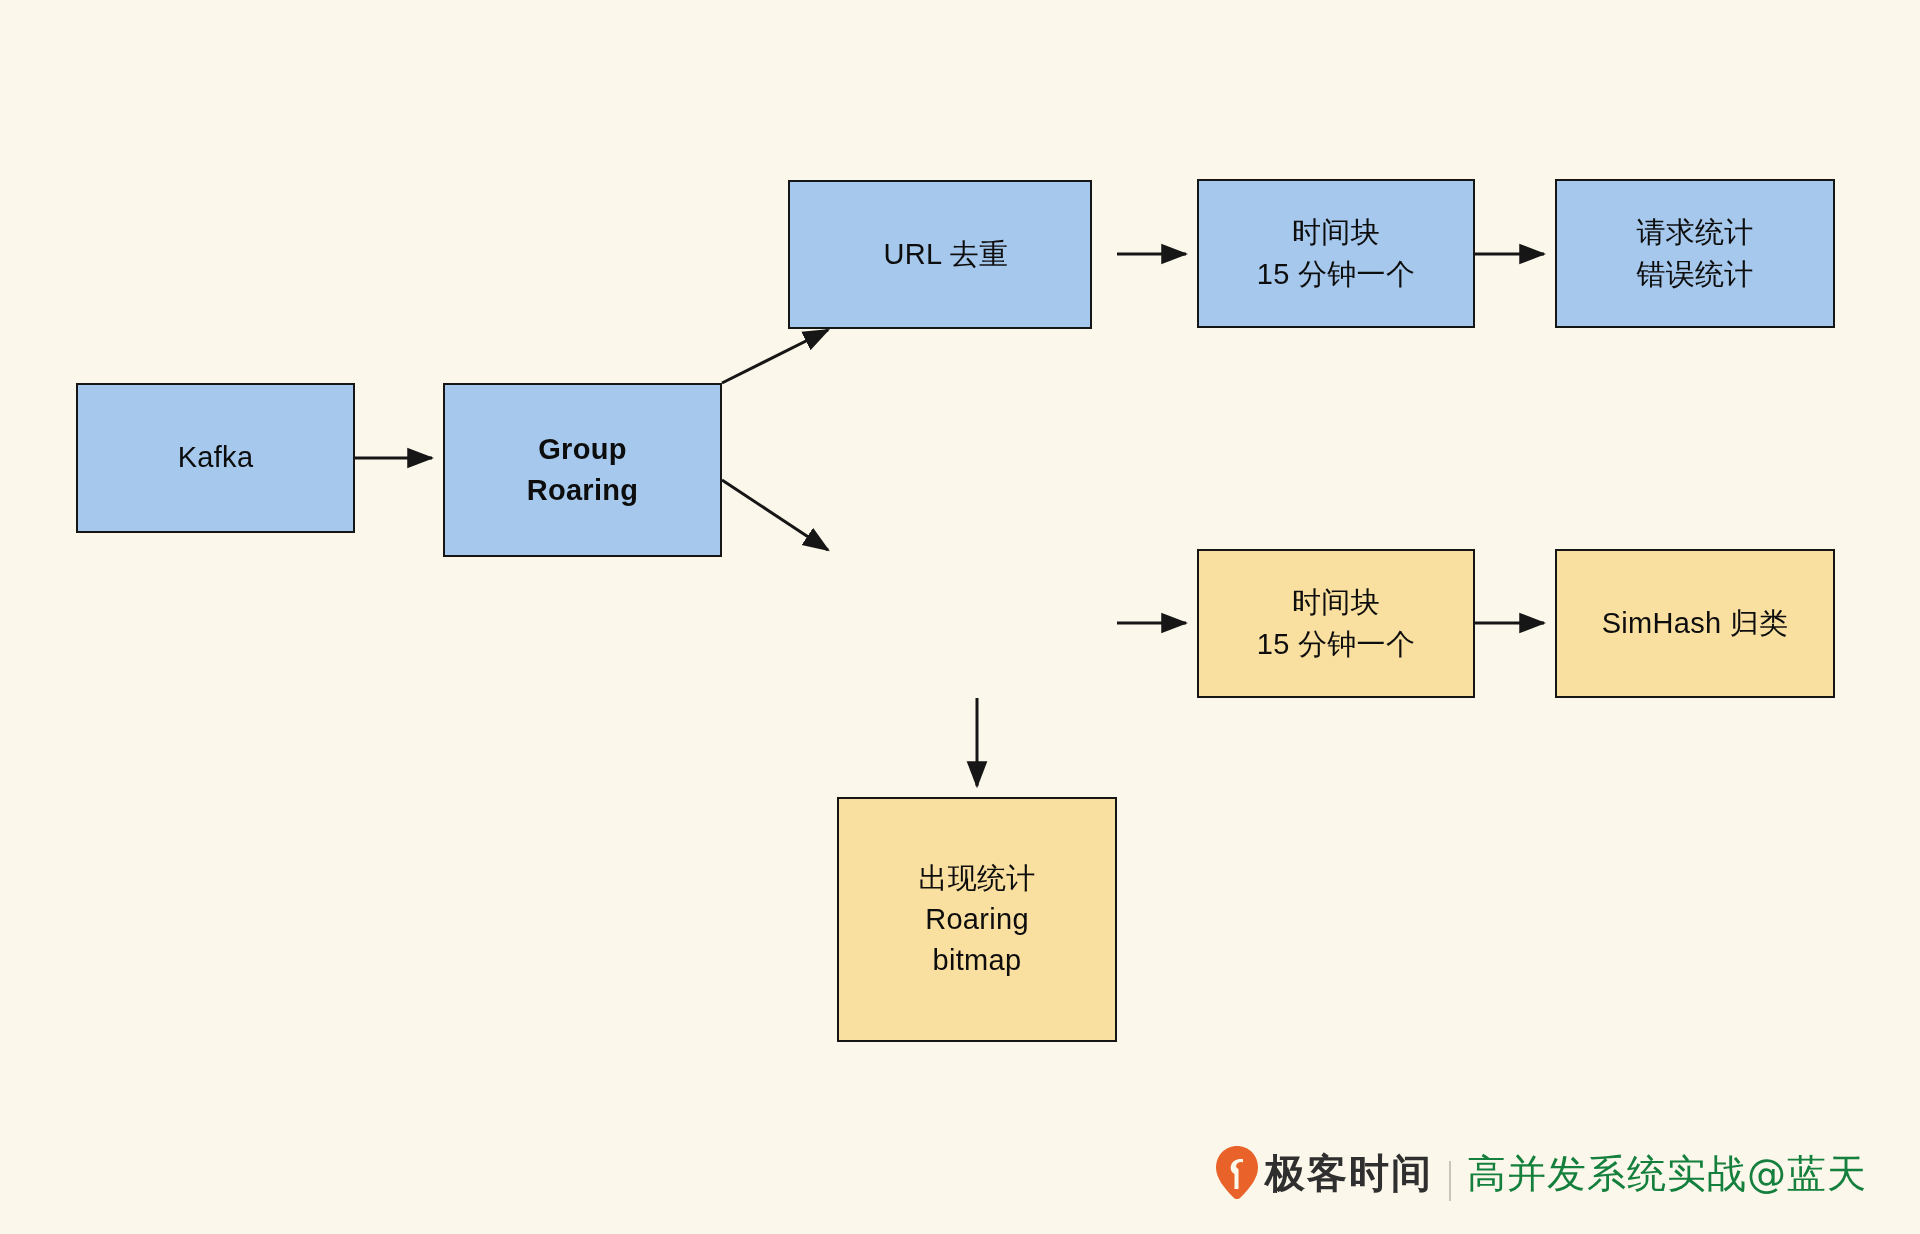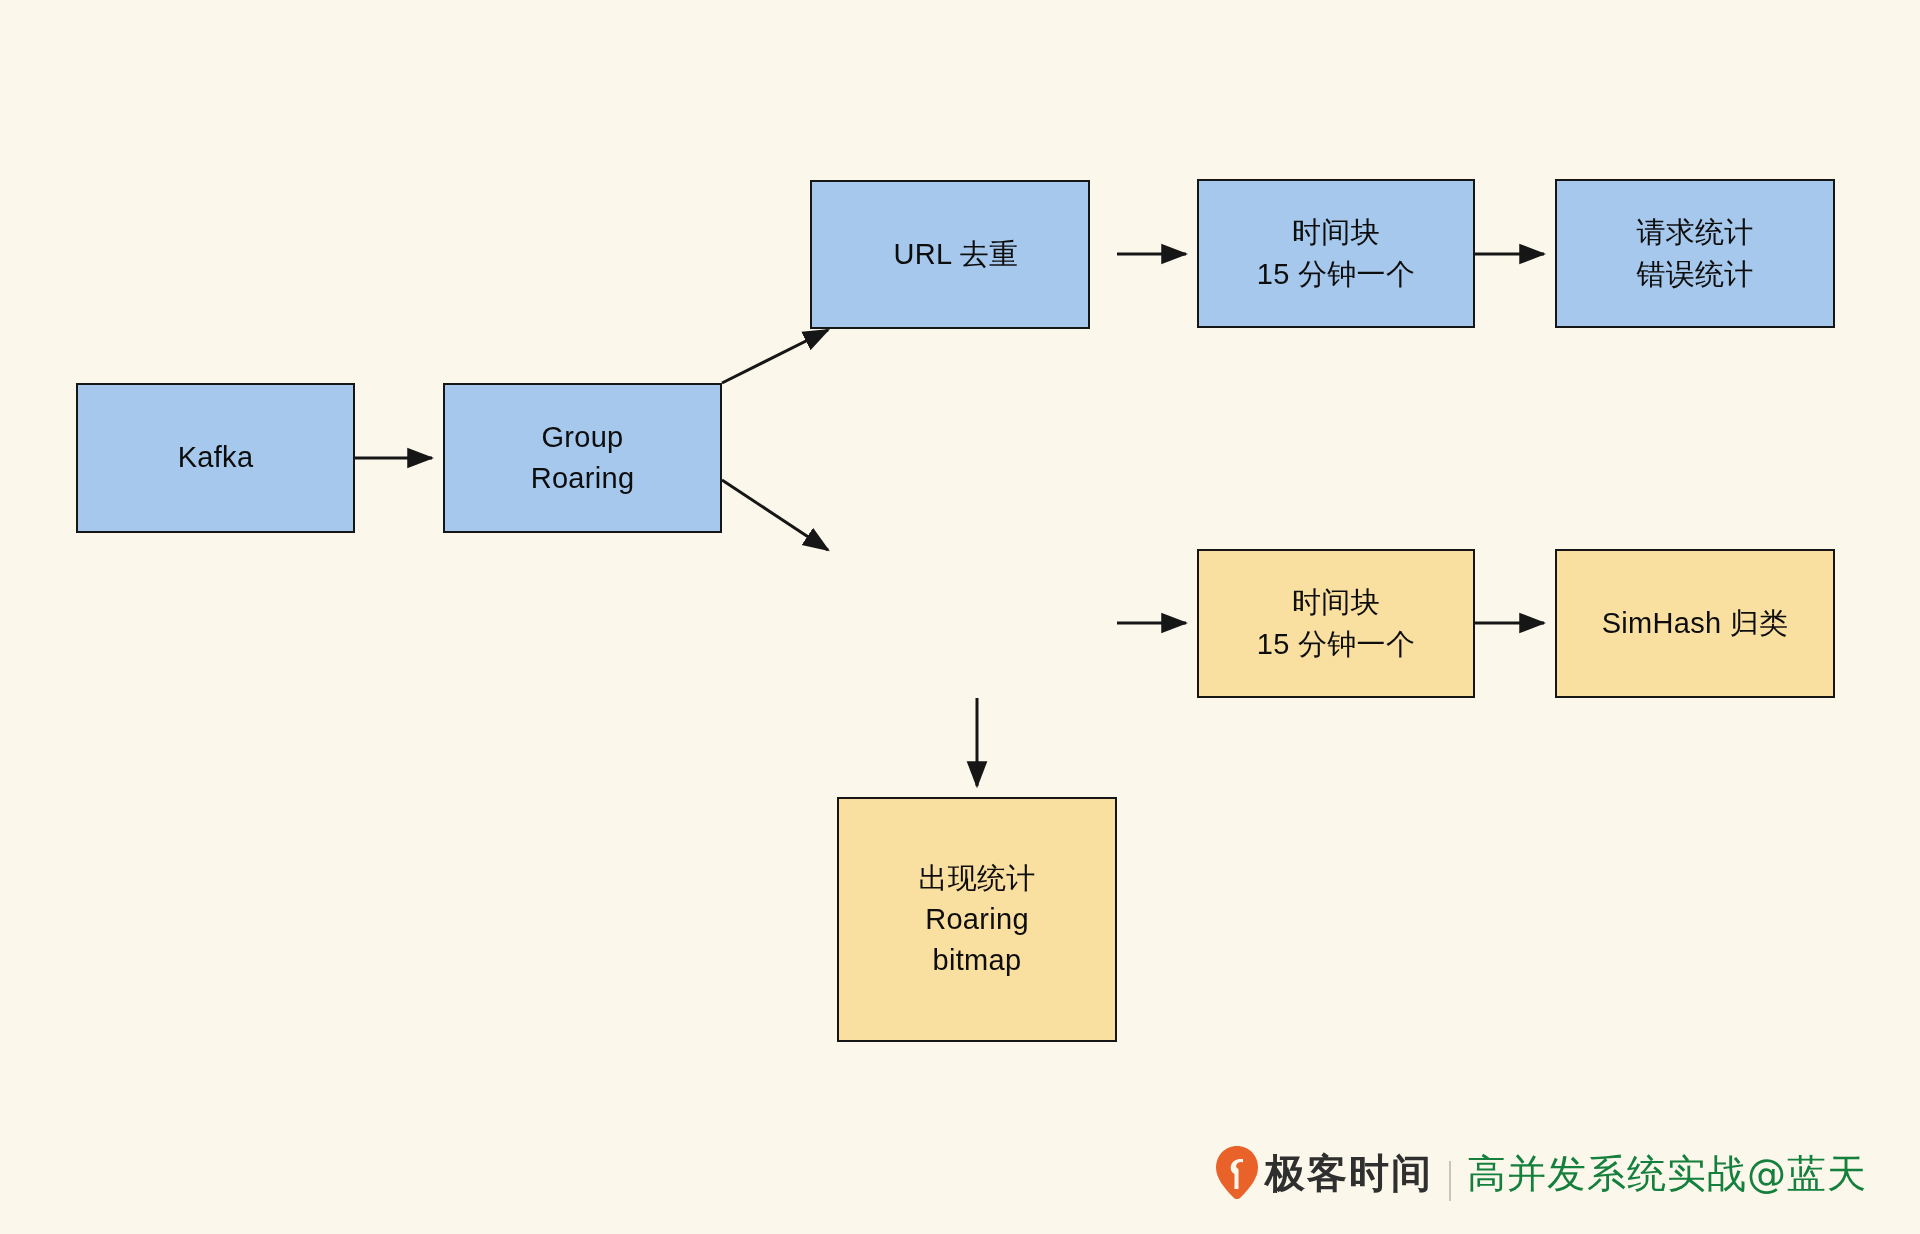--- a/index.html
+++ b/index.html
@@ -119,26 +119,26 @@
 
     <g>
       <line x1="977" y1="698" x2="977" y2="786" stroke="#161616" stroke-width="3" marker-end="url(#arrow)"></line>
     </g>
   </svg>
 
   <div class="node blue" style="left:76px; top:383px; width:279px; height:150px;">
     <span class="ln">Kafka</span>
   </div>
 
-  <div class="node blue" style="left:443px; top:383px; width:279px; height:150px;">
+  <div class="node blue" style="left:443px; top:383px; width:279px; height:174px;font-weight:bold;">
     <span class="ln">Group</span>
     <span class="ln">Roaring</span>
   </div>
 
-  <div class="node blue" style="left:810px; top:180px; width:280px; height:149px;padding-left:12px;">
+  <div class="node blue" style="left:788px; top:180px; width:304px; height:149px;padding-left:12px;">
     <span class="ln">URL 去重</span>
   </div>
 
   <div class="node blue" style="left:1197px; top:179px; width:278px; height:149px;">
     <span class="ln">时间块</span>
     <span class="ln">15 分钟一个</span>
   </div>
 
   <div class="node blue" style="left:1555px; top:179px; width:280px; height:149px;align-items:center;">
     <span class="ln">请求统计</span>

